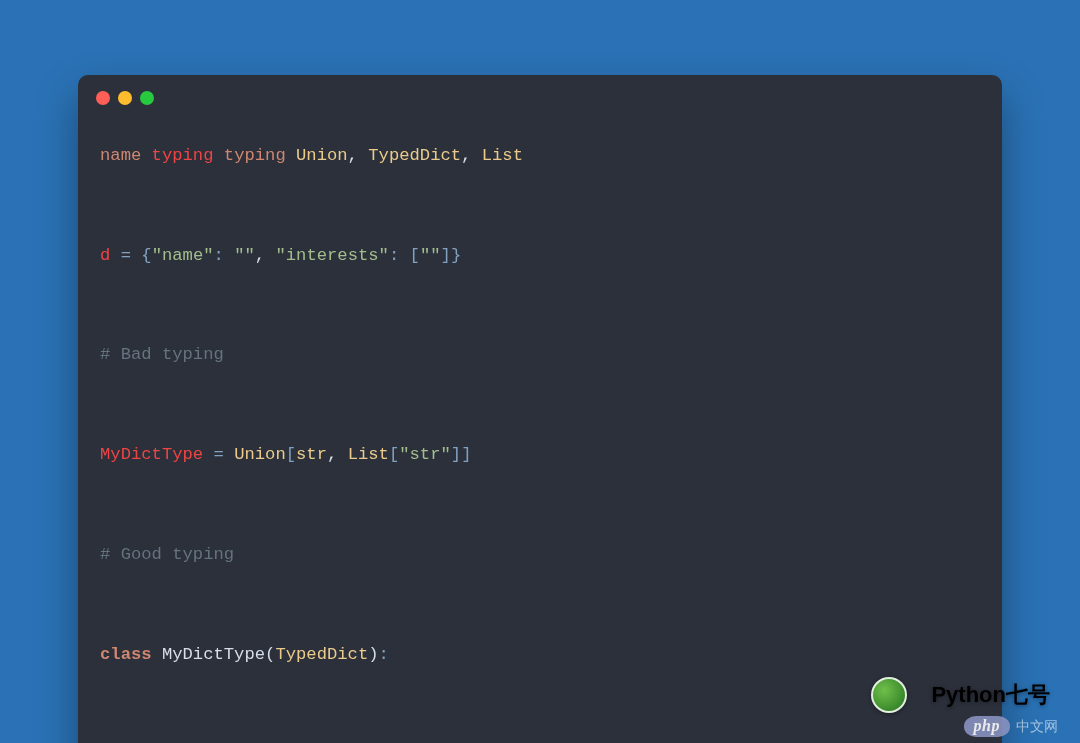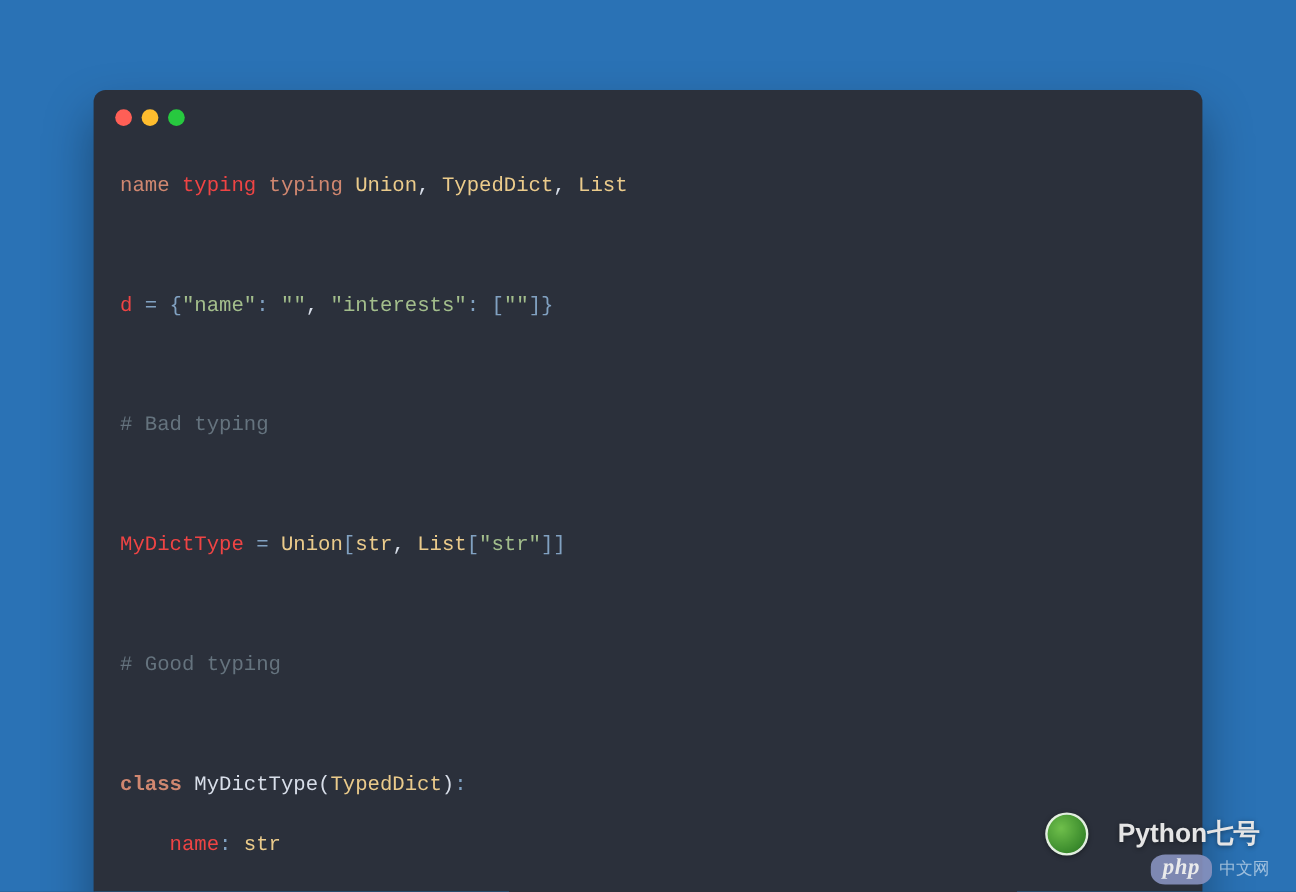--- a/index.html
+++ b/index.html
@@ -61,21 +61,21 @@
   .type      { color: #ebcb8b; margin-top: 20px; }   
   .classname { color: #d8dee9; }
 
   .watermark1 {
     position: absolute;
     right: 30px;
     bottom: 30px;
     display: flex;
     align-items: center;
     gap: 24px;
-    color: #e5e5e5;
+    color: #000000;
     font-family: -apple-system, "Segoe UI", "PingFang SC", "Microsoft YaHei", sans-serif;
     font-weight: 600;
     font-size: 22px;
     filter: drop-shadow(0 1px 2px rgba(0,0,0,0.4));
   }
   .wm-circle {
     width: 36px;
     height: 36px;
     border-radius: 50%;
     background: radial-gradient(circle at 35% 35%, #6fbf4b 0%, #3a8a2c 70%, #2a6b20 100%);
@@ -90,21 +90,21 @@
     align-items: baseline;
     gap: 6px;
     color: rgba(255,255,255,0.55);
     font-family: -apple-system, "Segoe UI", "PingFang SC", "Microsoft YaHei", sans-serif;
     font-size: 14px;
   }
   .php-logo {
     font-family: Georgia, "Times New Roman", serif;
     font-style: italic;
     font-weight: 700;
-    font-size: 19px;
+    font-size: 16px;
     color: #fff;
     background: #8892bf;
     padding: 0 10px 2px 10px;
     border-radius: 12px / 10px;
     line-height: 1.2;
     letter-spacing: 0.5px;
     opacity: 0.9;
   }
 </style>
 </head>
@@ -124,21 +124,20 @@
 <span class="line"></span>
 <span class="line"><span class="var">d</span> <span class="op">=</span> <span class="op">{</span><span class="str">"name"</span><span class="op">:</span> <span class="str">""</span><span class="punct">, </span><span class="str">"interests"</span><span class="op">:</span> <span class="op">[</span><span class="str">""</span><span class="op">]</span><span class="op">}</span></span>
 <span class="line"></span>
 <span class="line"><span class="comment"># Bad typing</span></span>
 <span class="line"></span>
 <span class="line"><span class="var">MyDictType</span> <span class="op">=</span> <span class="fn-name">Union</span><span class="op">[</span><span class="type">str</span><span class="punct">, </span><span class="fn-name">List</span><span class="op">[</span><span class="str">"str"</span><span class="op">]</span><span class="op">]</span></span>
 <span class="line"></span>
 <span class="line"><span class="comment"># Good typing</span></span>
 <span class="line"></span>
 <span class="line"><span class="kw-class">class</span> <span class="classname">MyDictType</span><span class="punct">(</span><span class="fn-name">TypedDict</span><span class="punct">)</span><span class="op">:</span></span>
-<span class="line">    <span class="var">name</span><span class="op">:</span> <span class="type">str</span></span>
 <span class="line">     </span>
 
 
 
 
 
 
 
     </div>
   </div>

